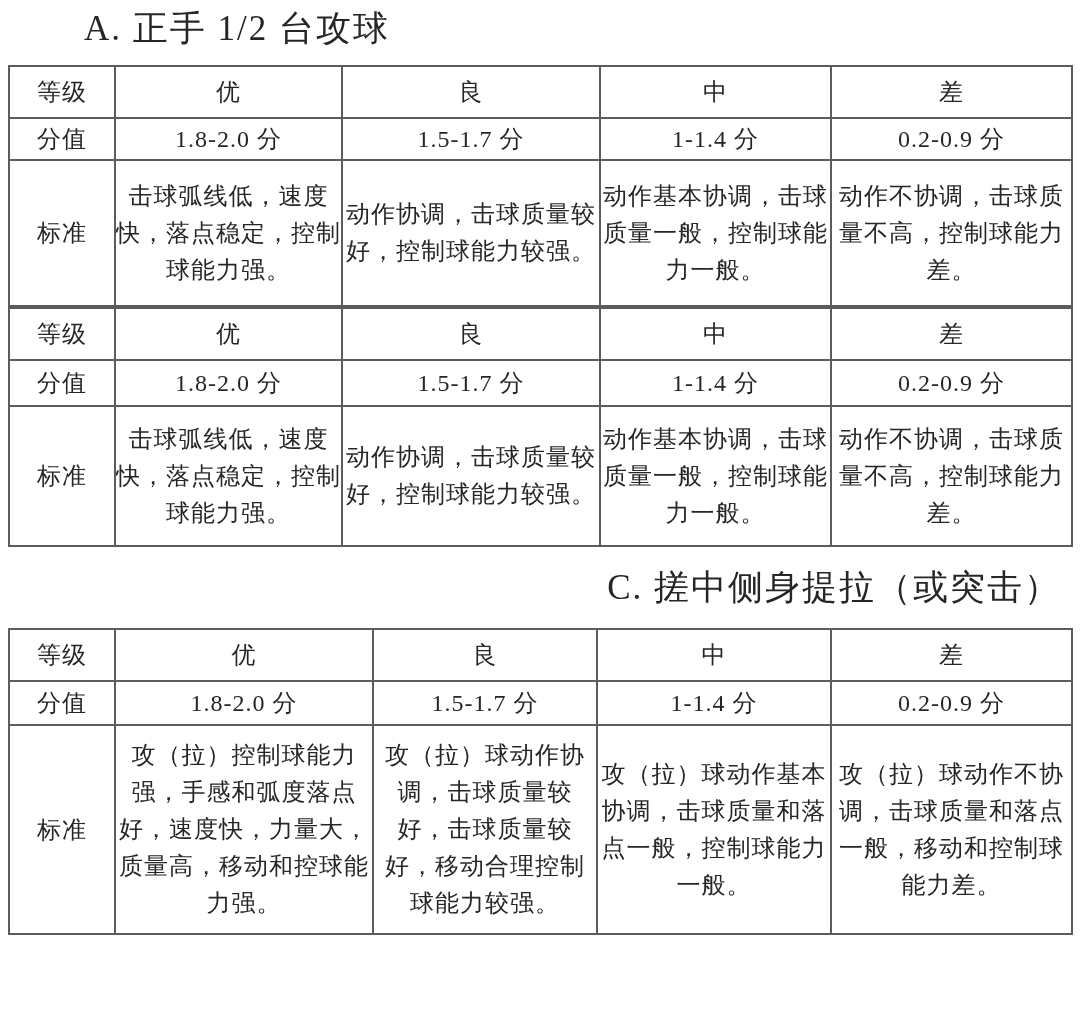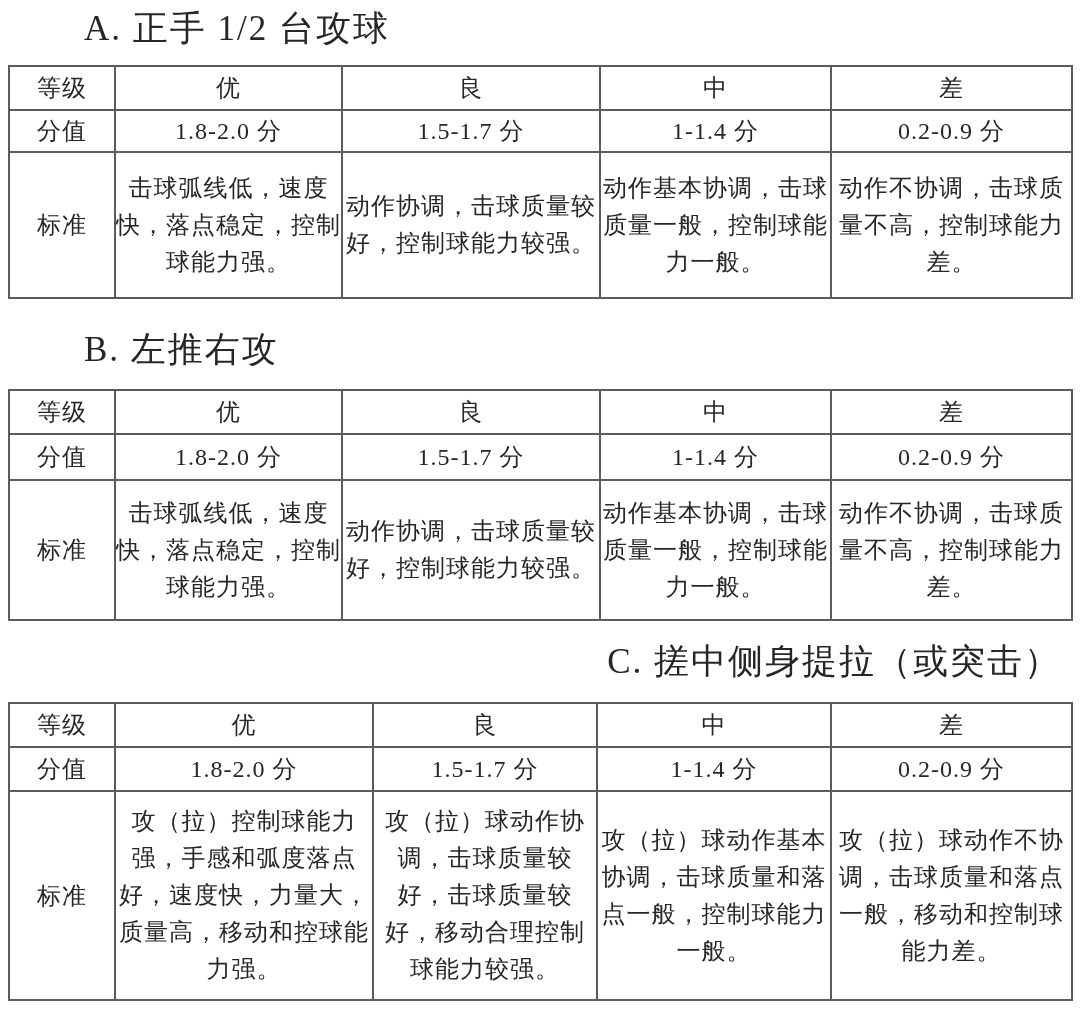--- a/index.html
+++ b/index.html
@@ -39,21 +39,21 @@
   }
   table.grade-table td {
     border: 2px solid #5c5c5c;
     font-size: 24px;
     text-align: center;
     vertical-align: middle;
     padding: 0;
     letter-spacing: 1px;
     overflow: hidden;
   }
-  .row-grade { height: 44px; }
+  .row-grade { height: 52px; }
   .row-score { height: 44px; }
   .t-a .row-score { height: 42px; }
   .t-b .row-score { height: 46px; }
   .t-a .row-std { height: 146px; }
   .t-b .row-std { height: 140px; }
   .t-c .row-std { height: 209px; }
 
   td.std {
     text-align: justify;
     text-justify: inter-ideograph;
@@ -110,21 +110,20 @@
           <td class="std">击球弧线低，速度快，落点稳定，控制球能力强。</td>
           <td class="std">动作协调，击球质量较好，控制球能力较强。</td>
           <td class="std">动作基本协调，击球质量一般，控制球能力一般。</td>
           <td class="std">动作不协调，击球质量不高，控制球能力差。</td>
         </tr>
       </tbody>
     </table>
   </div>
 
   <div class="sec sec-b">
-    <h2 class="sec-title">B. 左推右攻</h2>
     <table class="grade-table t-ab t-b">
       <colgroup>
           <col>
           <col>
           <col>
           <col>
           <col>
         </colgroup>
       <tbody>
         <tr class="row-grade">

